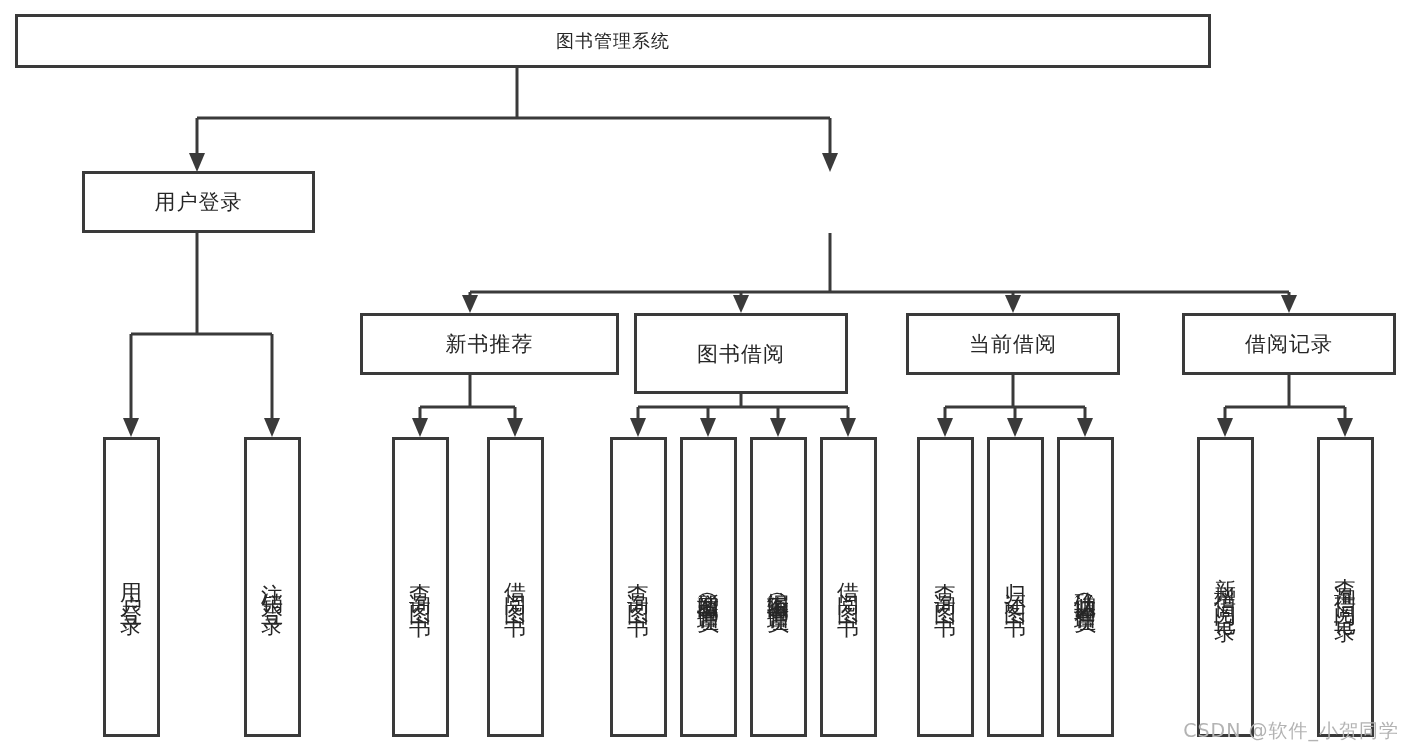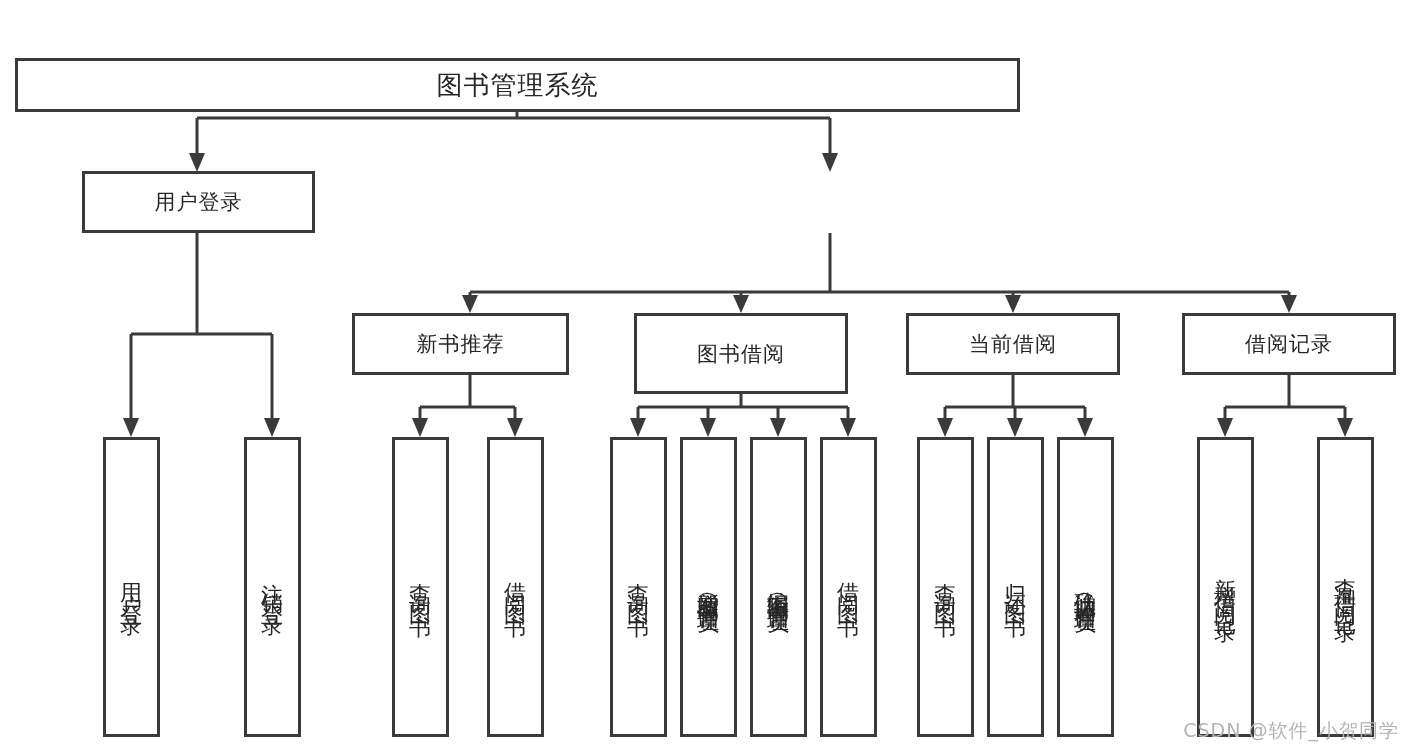--- a/index.html
+++ b/index.html
@@ -102,25 +102,25 @@
     <g>
       <line x1="1289" y1="375" x2="1289" y2="408"></line>
       <line x1="1225" y1="407" x2="1345" y2="407"></line>
       <line x1="1225" y1="407" x2="1225" y2="418"></line>
       <polygon points="1217,418 1233,418 1225,437" stroke="none"></polygon>
       <line x1="1345" y1="407" x2="1345" y2="418"></line>
       <polygon points="1337,418 1353,418 1345,437" stroke="none"></polygon>
     </g>
   </svg>
 
-  <div class="node" style="left:15px;top:14px;width:1005px;height:54px;font-size:26px;margin-top:44px;">图书管理系统</div>
+  <div class="node" style="left:15px;top:14px;width:1196px;height:54px;font-size:18px;">图书管理系统</div>
 
   <div class="node" style="left:82px;top:171px;width:233px;height:62px;">用户登录</div>
 
-  <div class="node" style="left:352px;top:313px;width:217px;height:62px;">新书推荐</div>
+  <div class="node" style="left:360px;top:313px;width:259px;height:62px;">新书推荐</div>
   <div class="node" style="left:634px;top:313px;width:214px;height:81px;">图书借阅</div>
   <div class="node" style="left:906px;top:313px;width:214px;height:62px;">当前借阅</div>
   <div class="node" style="left:1182px;top:313px;width:214px;height:62px;">借阅记录</div>
 
   <div class="vbox ls4" style="left:103px;">用户登录</div>
   <div class="vbox ls4" style="left:244px;">注销登录</div>
 
   <div class="vbox ls4" style="left:392px;">查询图书</div>
   <div class="vbox ls4" style="left:487px;">借阅图书</div>
 

